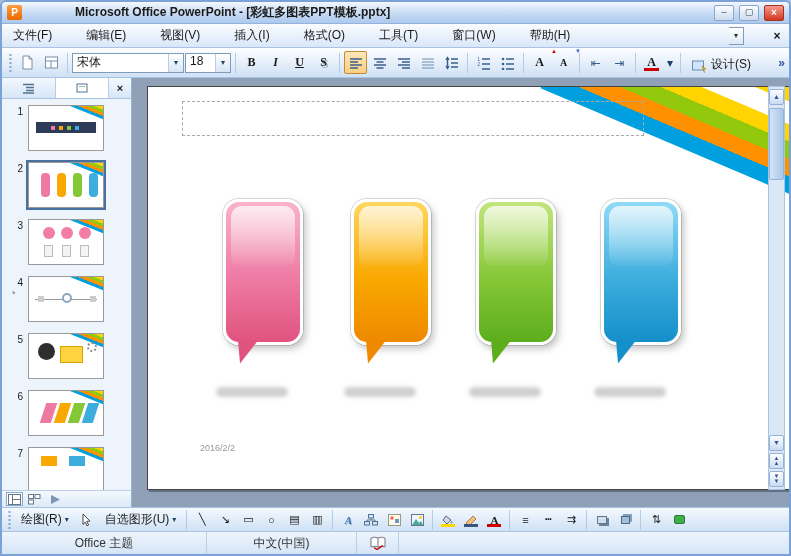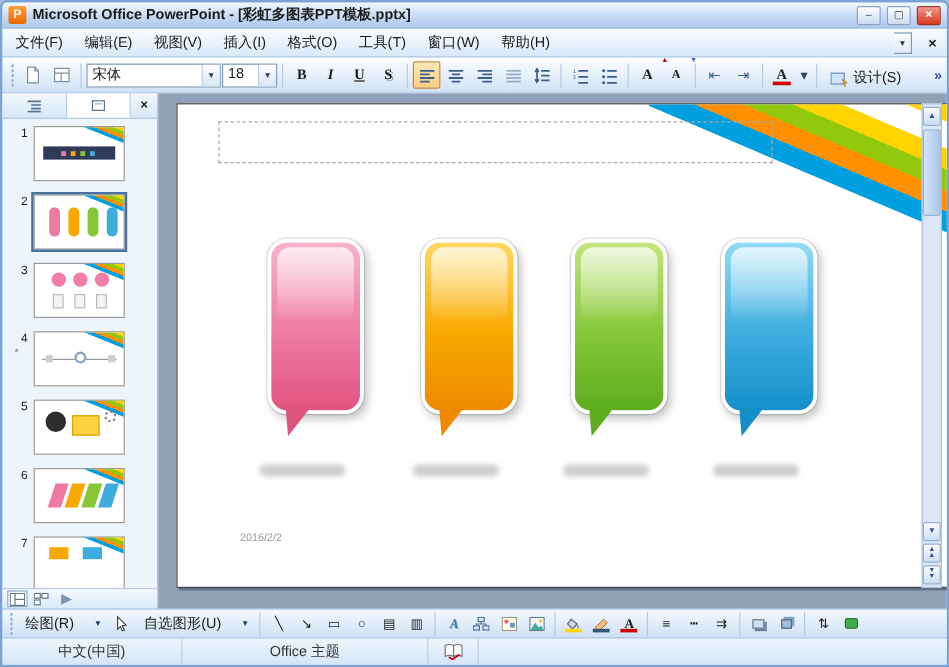--- a/index.html
+++ b/index.html
@@ -5,26 +5,26 @@
 * { box-sizing:border-box; margin:0; padding:0; }
 html,body { width:791px; height:556px; overflow:hidden; }
 body { font-family:"Liberation Sans","DejaVu Sans",sans-serif; font-size:12px; color:#1a1a1a; background:#a8c0da; }
 i { font-style:normal; display:block; }
 
 .window { position:absolute; inset:0; display:flex; flex-direction:column; border:2px solid #7ba2d6; border-radius:6px 6px 0 0; background:#d6e5f7; overflow:hidden; }
 
 
 .titlebar { flex:0 0 22px; display:flex; align-items:center; gap:5px; padding:0 5px; background:linear-gradient(#f2f8fe,#c3d8f3 60%,#adc9ee); border-bottom:1px solid #94b3da; }
 .app-icon { width:15px; height:15px; border-radius:2px; background:linear-gradient(#ff9d3c,#e96a00); color:#fff; font-weight:bold; font-size:10px; display:flex; align-items:center; justify-content:center; }
-.title-text { flex:1; font-weight:bold; font-size:12px; white-space:nowrap; overflow:hidden; }
+.title-text { flex:1; font-weight:bold; font-size:12px; white-space:nowrap; overflow:hidden;margin-left:48px; }
 .win-btn { width:20px; height:16px; border:1px solid #8aa6c9; border-radius:2px; background:linear-gradient(#fdfeff,#ccdbee); font-size:9px; line-height:13px; text-align:center; color:#345; }
 .win-btn.close { background:linear-gradient(#f39a8e,#d6361f); border-color:#a23325; color:#fff; font-weight:bold; font-size:10px; }
 
 
-.menubar { flex:0 0 24px; display:flex; align-items:center; padding:0 3px; gap:2px; background:linear-gradient(#fafcff,#d9e7f8); border-bottom:1px solid #a9c4e2; }
+.menubar { flex:0 0 24px; display:flex; align-items:center; padding:0 3px; gap:18px; background:linear-gradient(#fafcff,#d9e7f8); border-bottom:1px solid #a9c4e2; }
 .menu-item { padding:3px 8px; border-radius:2px; white-space:nowrap; }
 .help-combo { margin-left:auto; display:flex; align-items:center; }
 .help-input { width:132px; height:18px; border:1px solid #7f9db9; font-size:11px; padding:0 3px; font-family:inherit; color:#333; }
 .help-input::placeholder { color:#9a9a9a; }
 .combo-drop { width:15px; height:18px; border:1px solid #7f9db9; border-left:none; background:linear-gradient(#fff,#dde9f7); font-size:8px; text-align:center; line-height:16px; color:#333; }
 .doc-close { width:18px; height:18px; margin-left:6px; text-align:center; line-height:18px; font-size:12px; font-weight:bold; }
 
 
 .toolbar { flex:0 0 30px; display:flex; align-items:center; gap:1px; padding:0 4px; background:linear-gradient(#fdfeff,#cfe1f5); border-bottom:1px solid #a9c4e2; }
 .grip { width:5px; height:20px; margin:0 2px; background-image:radial-gradient(circle,#90aed0 1px,transparent 1.3px); background-size:5px 4px; background-repeat:repeat-y; background-position:center; }
@@ -93,21 +93,21 @@
 .scr-thumb { position:absolute; top:2px; left:0; width:15px; height:72px; background:linear-gradient(90deg,#d5e4f5,#a9c6e8); border:1px solid #93b2d6; border-radius:2px; }
 .dblglyph { font-size:6px; line-height:5px; }
 
 
 .view-btns { flex:0 0 17px; display:flex; align-items:center; gap:3px; padding:0 4px; border-top:1px solid #b9cfe8; background:linear-gradient(#f4f9fe,#dce9f8); }
 .vbtn { width:17px; height:14px; display:flex; align-items:center; justify-content:center; border:1px solid transparent; }
 .vbtn.active { background:#fff; border-color:#8aa9cf; }
 
 .drawbar { flex:0 0 24px; display:flex; align-items:center; gap:1px; padding:0 3px; background:linear-gradient(#f4f9fe,#cfe1f5); border-top:1px solid #a9c4e2; }
 .dbtn { min-width:22px; height:20px; display:flex; align-items:center; justify-content:center; border:1px solid transparent; border-radius:2px; font-size:11px; position:relative; flex:0 0 auto; }
-.menu-btn { display:flex; align-items:center; gap:18px; padding:0 5px; height:20px; border:1px solid transparent; border-radius:2px; white-space:nowrap; flex:0 0 auto; }
+.menu-btn { display:flex; align-items:center; gap:3px; padding:0 5px; height:20px; border:1px solid transparent; border-radius:2px; white-space:nowrap; flex:0 0 auto; }
 .wordart { font-family:"Liberation Serif",serif; font-weight:bold; font-style:italic; color:#3a78c2; text-shadow:1px 1px 0 #9bb; }
 .sq-shadow { width:10px; height:8px; background:#cfe0ef; border:1px solid #678; box-shadow:2px 2px 0 #68839e; }
 .cube { width:9px; height:8px; background:#9fc0de; border:1px solid #567; box-shadow:2px -2px 0 #7ea3c4; }
 .green-chip { width:11px; height:9px; background:#3fae49; border:1px solid #2a7a33; border-radius:2px; }
 
 
 .statusbar { flex:0 0 23px; display:flex; align-items:stretch; background:linear-gradient(#eef5fd,#d5e5f6); border-top:1px solid #a9c4e2; color:#333; }
 .sb-cell { display:flex; align-items:center; padding:0 10px; border-right:1px solid #b9cfe8; white-space:nowrap; }
 .sb-slide { width:340px; }
 .sb-theme { width:205px; justify-content:center; }
@@ -538,22 +538,22 @@
         <i class="cube"></i>
       </span>
     <span class="sep"></span>
     <span class="dbtn">⇅</span>
     <span class="dbtn">
         <i class="green-chip"></i>
       </span>
   </div>
 
   <div class="statusbar">
+    <span class="sb-cell sb-theme">Office 主题</span>
     <span class="sb-cell sb-lang">中文(中国)</span>
-    <span class="sb-cell sb-theme">Office 主题</span>
     <span class="sb-cell sb-spell">
         <svg class="ic" width="16" height="14" viewBox="0 0 16 14">
           <path d="M1 2 Q4.5 0.2 8 2 Q11.5 0.2 15 2 V11 Q11.5 9.4 8 11 Q4.5 9.4 1 11 Z" fill="#fdfdfd" stroke="#778"></path>
           <line x1="8" y1="2" x2="8" y2="11" stroke="#778"></line>
           <path d="M4 11.5 L7 13.5 L13 9.5" stroke="#c00" stroke-width="1.5" fill="none"></path>
         </svg>
       </span>
     <span class="sb-cell sb-fill"></span>
   </div>
 

